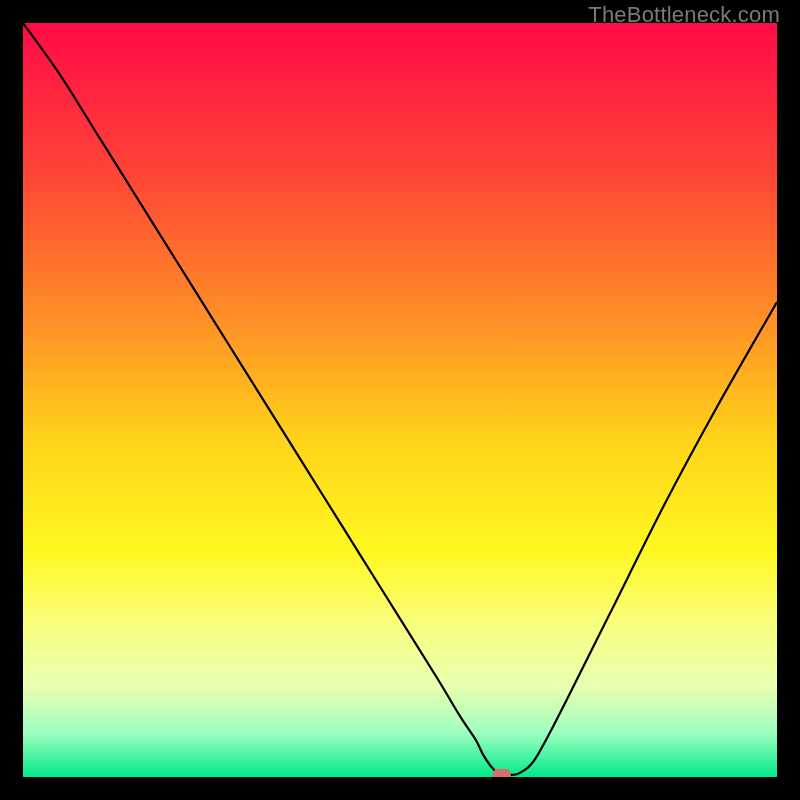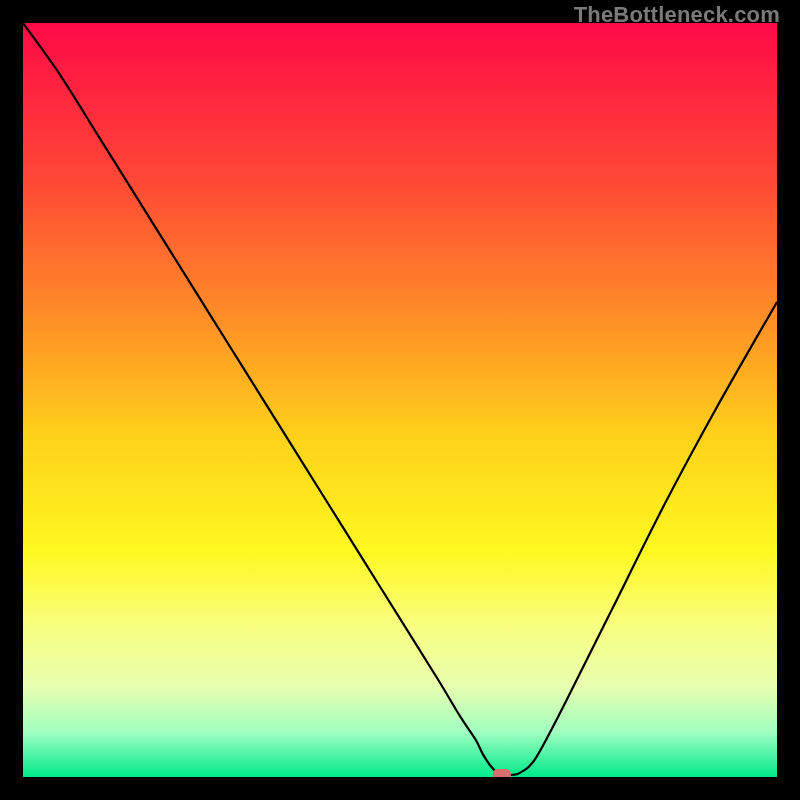--- a/index.html
+++ b/index.html
@@ -25,21 +25,21 @@
     left: 23px;
     width: 754px;
     height: 754px;
   }
   .watermark {
     position: absolute;
     top: 2px;
     right: 20px;
     color: #7a7a7a;
     font-size: 22px;
-    font-weight: 700;
+    font-weight: 400;
     letter-spacing: 0.2px;
     user-select: none;
   }
 </style>
 </head>
 <body>
 
 <div class="frame">
   <div class="watermark">TheBottleneck.com</div>
   <svg class="plot-area" viewBox="0 0 754 754" preserveAspectRatio="none">

